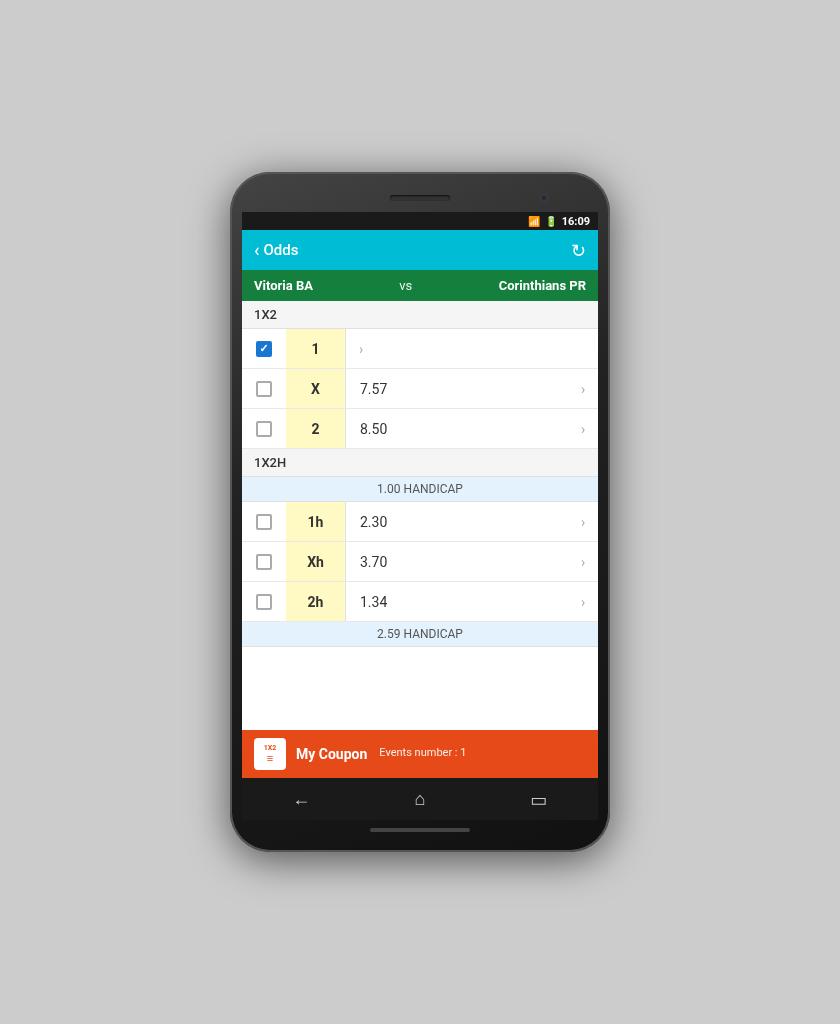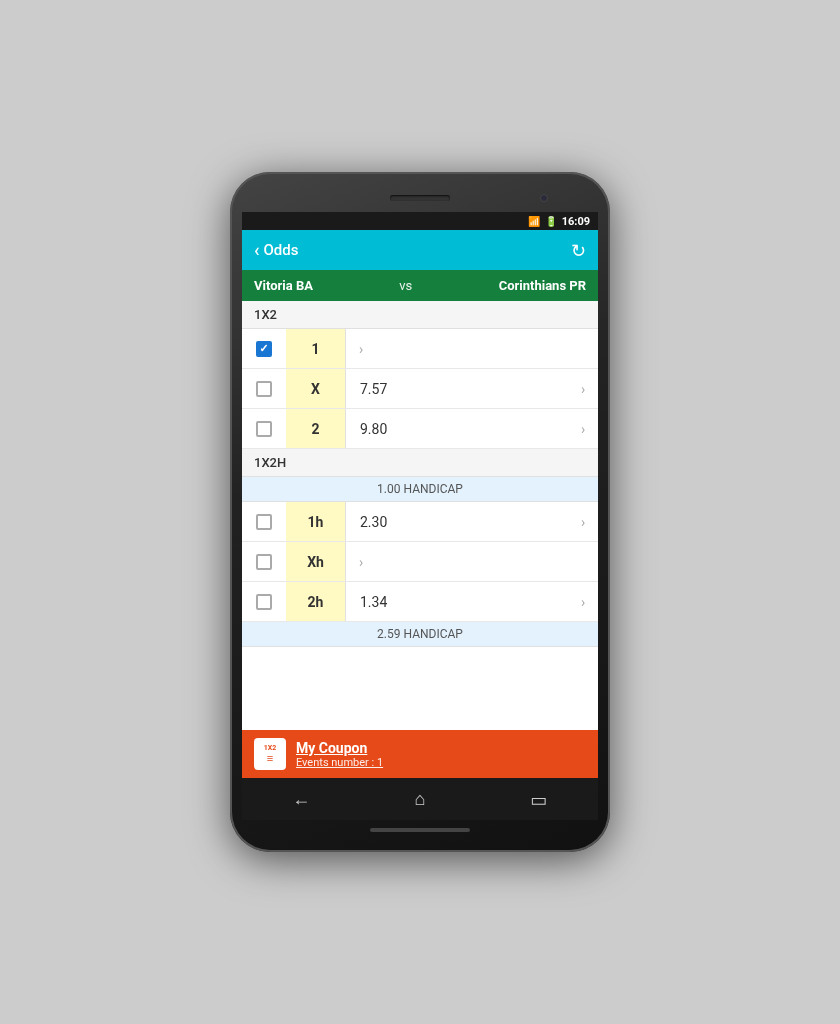--- a/index.html
+++ b/index.html
@@ -235,32 +235,32 @@
       align-items: center;
       justify-content: center;
       font-size: 9px;
       font-weight: bold;
       flex-direction: column;
       flex-shrink: 0;
     }
 
     .coupon-text {
       display: flex;
-      flex-direction: column;
-      text-decoration: underline;
+      flex-direction: row;
     }
 
     .coupon-title {
       font-size: 14px;
       font-weight: bold;
     }
 
     .coupon-subtitle {
       font-size: 11px;
       opacity: 0.9;
+      margin-left: 12px;
     }
 
     
     .nav-bar {
       background: #1a1a1a;
       display: flex;
       align-items: center;
       justify-content: space-around;
       height: 42px;
       width: 100%;
@@ -347,21 +347,21 @@
       <div class="odds-arrow">›</div>
     </div>
 
     <div class="odds-row">
       <div class="odds-checkbox">
         <div class="checkbox"></div>
       </div>
       <div class="odds-label">
         <span>2</span>
       </div>
-      <div class="odds-value">9.80</div>
+      <div class="odds-value">8.50</div>
       <div class="odds-arrow">›</div>
     </div>
 
     <div class="section-label">
       <span>1X2H</span>
     </div>
 
     <div class="handicap-label">1.00 HANDICAP</div>
 
     <div class="odds-row">
@@ -375,20 +375,21 @@
       <div class="odds-arrow">›</div>
     </div>
 
     <div class="odds-row">
       <div class="odds-checkbox">
         <div class="checkbox"></div>
       </div>
       <div class="odds-label">
         <span>Xh</span>
       </div>
+      <div class="odds-value">3.70</div>
       <div class="odds-arrow">›</div>
     </div>
 
     <div class="odds-row">
       <div class="odds-checkbox">
         <div class="checkbox"></div>
       </div>
       <div class="odds-label">
         <span>2h</span>
       </div>

